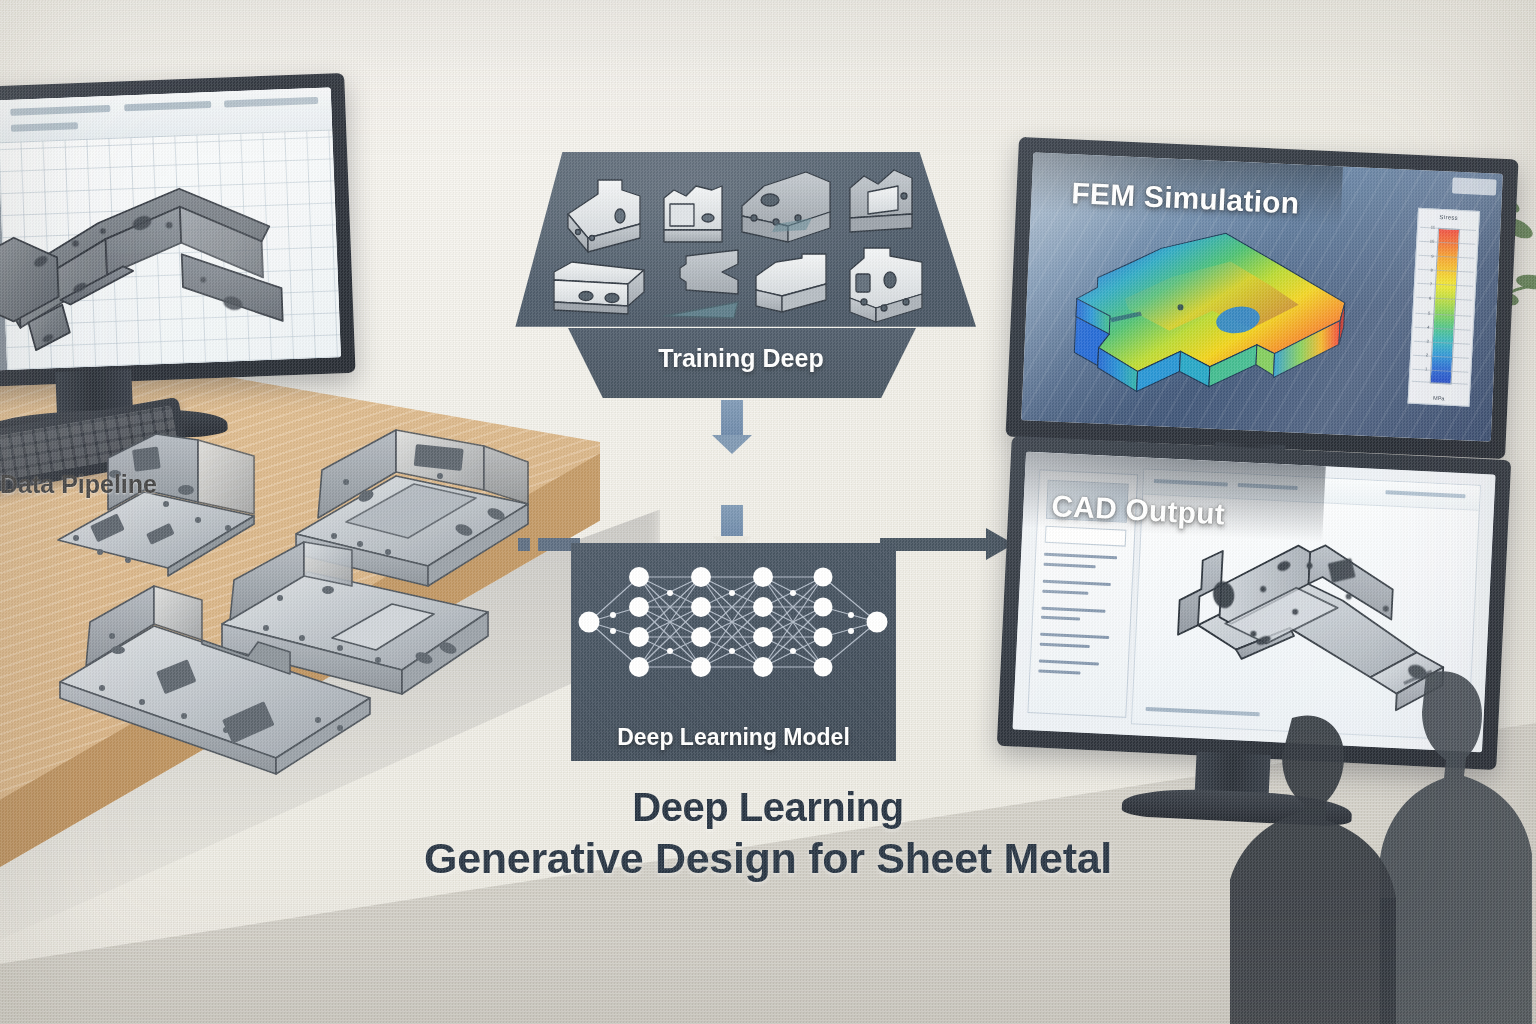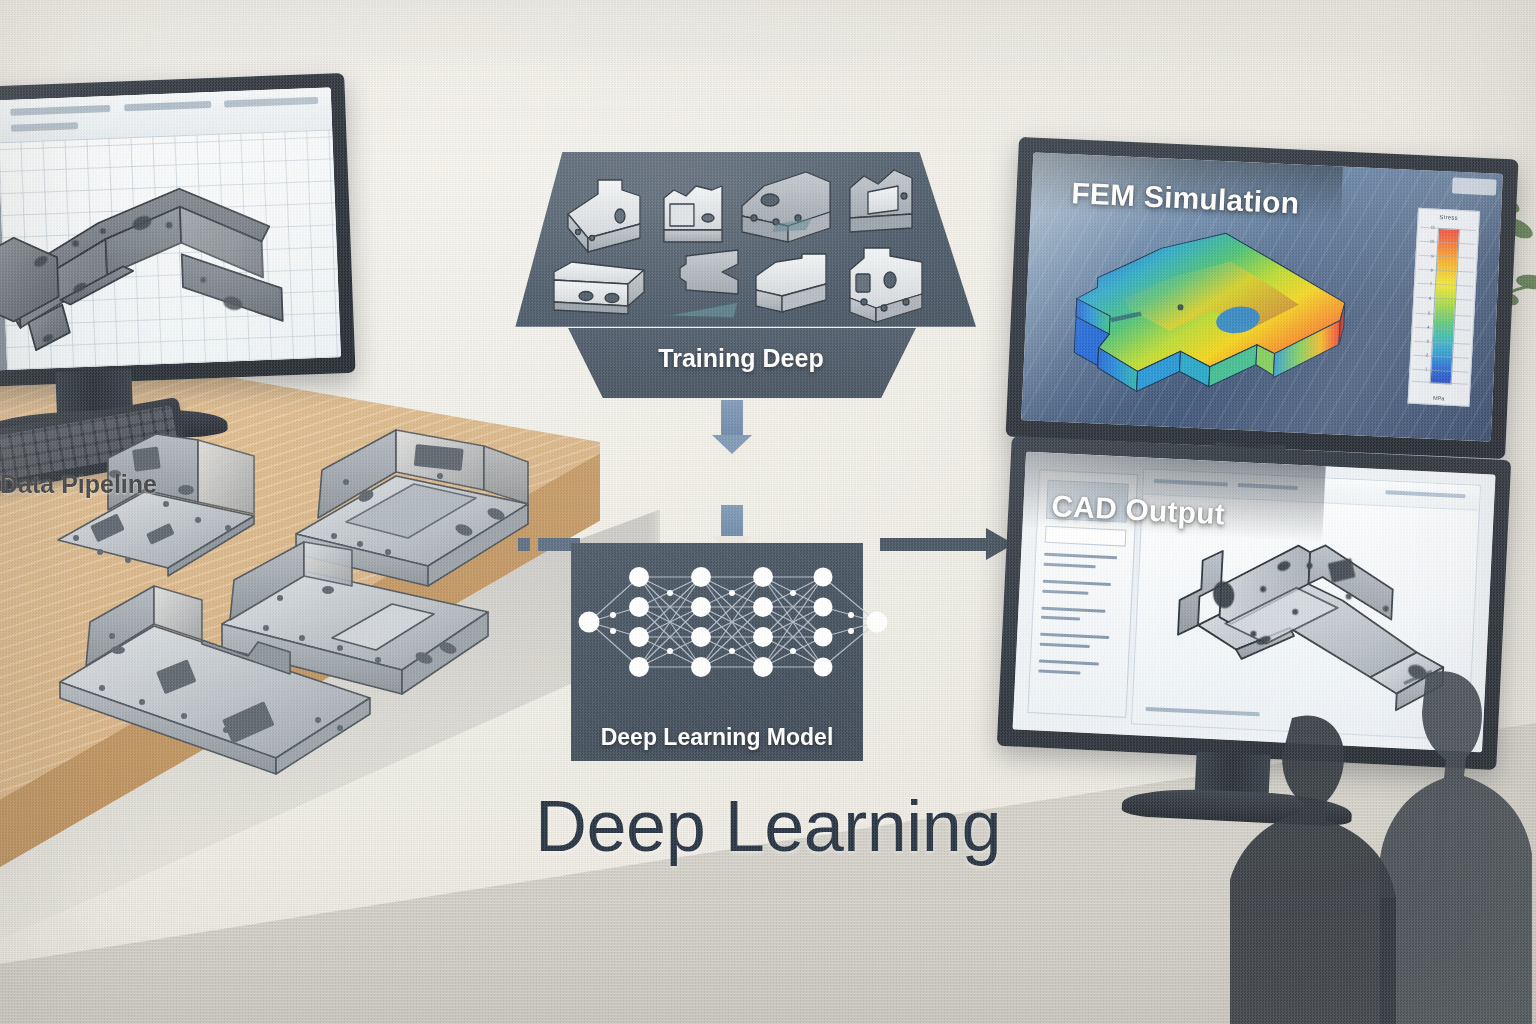--- a/index.html
+++ b/index.html
@@ -260,38 +260,38 @@
     content:""; position:absolute; right:-26px; top:-10px;
     border-top:16px solid transparent; border-bottom:16px solid transparent;
     border-left:28px solid #45525f;
   }
   .dash-seg { position:absolute; height:13px; background:#5b6c80; }
   #dash-a { left:518px; top:538px; width:12px; }
   #dash-b { left:538px; top:538px; width:42px; }
 
   
   #dl-panel {
-    position:absolute; left:571px; top:543px; width:292px; height:218px;
+    position:absolute; left:571px; top:543px; width:325px; height:218px;
     background:linear-gradient(160deg,#4a5765 0%, #414e5c 50%, #3a4653 100%);
   }
   #dl-panel .panel-noise {
     position:absolute; inset:0; opacity:.28;
     background-image:repeating-linear-gradient(45deg, rgba(255,255,255,.07) 0 1px, rgba(0,0,0,.05) 1px 3px);
   }
   #dl-label {
     position:absolute; left:0; right:0; bottom:10px; text-align:center;
     font-size:23px; font-weight:bold; color:#ffffff;
     text-shadow:0 2px 4px rgba(0,0,0,.5);
   }
   #nn-svg { position:absolute; left:0; top:4px; width:325px; height:150px; }
 
   
   #title-wrap { position:absolute; left:0; right:0; top:785px; text-align:center; }
   #main-title {
-    font-size:72px; font-weight:normal; color:#222f3e; letter-spacing:-.5px;
+    font-size:40px; font-weight:bold; color:#222f3e; letter-spacing:-.5px;
     text-shadow:0 2px 4px rgba(255,255,255,.45);
   }
   #sub-title {
     margin-top:4px; font-size:43px; font-weight:bold; color:#243140;
     letter-spacing:-.3px; text-shadow:0 2px 4px rgba(255,255,255,.45);
   }
 
   
   #people { position:absolute; left:1230px; top:648px; width:306px; height:376px; }
 
@@ -960,17 +960,18 @@
                  C 2 206 30 176 70 164 Z"></path>
       </g>
       <g fill="#262c33" opacity=".5">
         <path d="M166 250 L166 376 L150 376 L150 250 Z"></path>
       </g>
     </svg>
   </div>
 
   <div id="title-wrap">
     <div id="main-title">Deep Learning</div>
+    <div id="sub-title">Generative Design for Sheet Metal</div>
   </div>
 
   <div class="vignette"></div>
   <div class="grain"></div>
 </div>
 
 </body></html>

